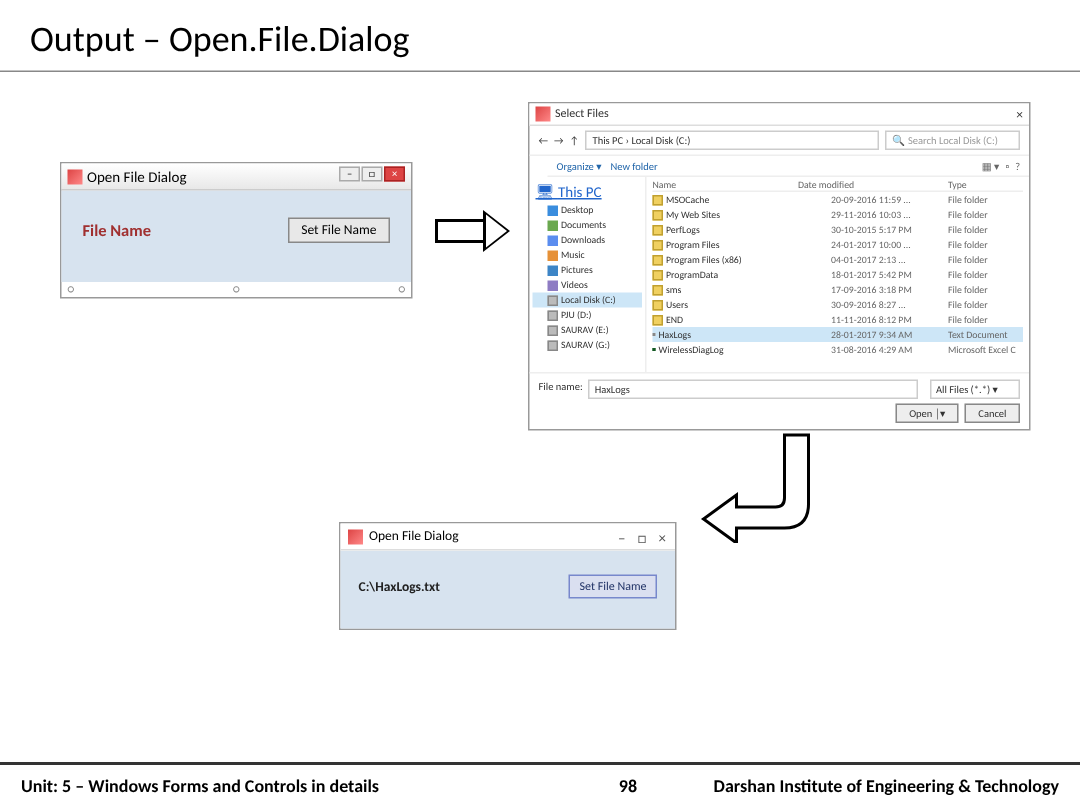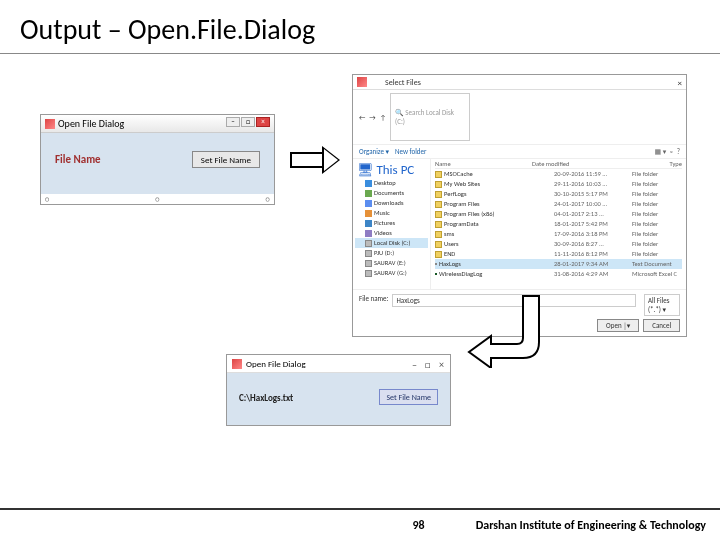--- a/index.html
+++ b/index.html
@@ -5,21 +5,21 @@
   * { margin: 0; padding: 0; box-sizing: border-box; }
   body {
     width: 720px;
     height: 540px;
     font-family: Calibri, Arial, sans-serif;
     background: #fff;
     position: relative;
     overflow: hidden;
   }
   .slide-title {
-    font-size: 28px;
+    font-size: 24px;
     font-weight: 400;
     padding: 12px 20px 6px 20px;
     border-bottom: 1px solid #888;
     color: #000;
   }
   .content-area {
     position: relative;
     width: 100%;
     height: 430px;
   }
@@ -146,21 +146,21 @@
     background: #fff;
     font-size: 7px;
     color: #333;
   }
   .win2 .titlebar {
     background: #fff;
     border-bottom: 1px solid #ddd;
     padding: 2px 4px;
     display: flex;
     align-items: center;
-    gap: 18px;
+    gap: 3px;
     position: relative;
     font-size: 8px;
   }
   .win2 .titlebar .x2 {
     position: absolute; right: 4px; top: 2px;
     font-size: 9px;
   }
   .win2 .pathbar {
     display: flex;
     align-items: center;
@@ -169,51 +169,53 @@
     border-bottom: 1px solid #eee;
   }
   .win2 .pathbox {
     border: 1px solid #ccc;
     padding: 1px 4px;
     flex: 1;
     font-size: 7px;
   }
   .win2 .searchbox {
     border: 1px solid #ccc;
-    padding: 14px 4px;
-    width: 80px;
+    padding: 1px 4px;
+    width: 90px;
     font-size: 7px;
     color: #999;
   }
   .win2 .toolbar {
     display: flex;
     padding: 2px 6px;
     gap: 6px;
     color: #2266aa;
     border-bottom: 1px solid #eee;
+    margin-left: 12px;
   }
   .win2 .toolbar .right {
     margin-left: auto;
     display: flex;
     gap: 4px;
     color: #666;
   }
   .win2 .main {
     display: flex;
     height: 130px;
   }
   .win2 .sidebar {
     width: 78px;
     border-right: 1px solid #eee;
     padding: 2px 2px;
   }
   .win2 .sidebar .hdr {
     color: #2266cc;
-    font-size: 13px;
+    font-size: 10px;
     padding: 1px 2px;
+    text-decoration: underline;
   }
   .win2 .sidebar .item {
     display: flex;
     align-items: center;
     gap: 2px;
     padding: 0 2px 0 10px;
     font-size: 6.5px;
     line-height: 10px;
   }
   .win2 .sidebar .item.sel {
@@ -232,21 +234,21 @@
     padding: 1px 4px;
   }
   .win2 .filelist .cols {
     display: flex;
     border-bottom: 1px solid #eee;
     color: #666;
     font-size: 6.5px;
   }
   .win2 .filelist .cols span:nth-child(1){ flex: 1; }
   .win2 .filelist .cols span:nth-child(2){ width: 100px; }
-  .win2 .filelist .cols span:nth-child(3){ width: 50px; text-align: right; }
+  .win2 .filelist .cols span:nth-child(3){ width: 50px; }
   .win2 .filelist .row {
     display: flex;
     font-size: 6.5px;
     line-height: 10px;
     align-items: center;
   }
   .win2 .filelist .row.sel { background: #cde6f7; }
   .win2 .filelist .row .fn { flex: 1; display: flex; align-items: center; gap: 2px; }
   .win2 .filelist .row .dm { width: 78px; color: #666; }
   .win2 .filelist .row .ty { width: 50px; color: #666; }
@@ -265,21 +267,21 @@
   }
   .win2 .bottom .fn-input {
     border: 1px solid #ccc;
     padding: 1px 3px;
     flex: 1;
     font-size: 7px;
   }
   .win2 .bottom .combo {
     border: 1px solid #ccc;
     padding: 1px 3px;
-    width: 36px;
+    width: 60px;
     font-size: 7px;
     background: #fff;
     margin-left: 4px;
   }
   .win2 .bottom .btn-row {
     display: flex;
     justify-content: flex-end;
     gap: 4px;
   }
   .win2 .bottom .dlg-btn {
@@ -391,20 +393,21 @@
   <div class="win2">
     <div class="titlebar">
       <span class="win-icon"></span>
       <span>Select Files</span>
       <span class="x2">×</span>
     </div>
     <div class="pathbar">
       <span>←</span>
       <span>→</span>
       <span>↑</span>
+      <span class="pathbox">This PC › Local Disk (C:)</span>
       <span class="searchbox">🔍 <span>Search Local Disk (C:)</span></span>
     </div>
     <div class="toolbar">
       <span>Organize ▾</span>
       <span>New folder</span>
       <span class="right">
         <span>▦ ▾</span>
         <span>▫</span>
         <span>?</span>
       </span>
@@ -551,15 +554,16 @@
     </div>
     <div class="body">
       <span class="path">C:\HaxLogs.txt</span>
       <span class="btn">Set File Name</span>
     </div>
   </div>
 
 </div>
 
 <div class="footer">
+  <span>Unit: 5 – Windows Forms and Controls in details</span>
   <span class="page">98</span>
   <span class="inst">Darshan Institute of Engineering &amp; Technology</span>
 </div>
 
 </body></html>

